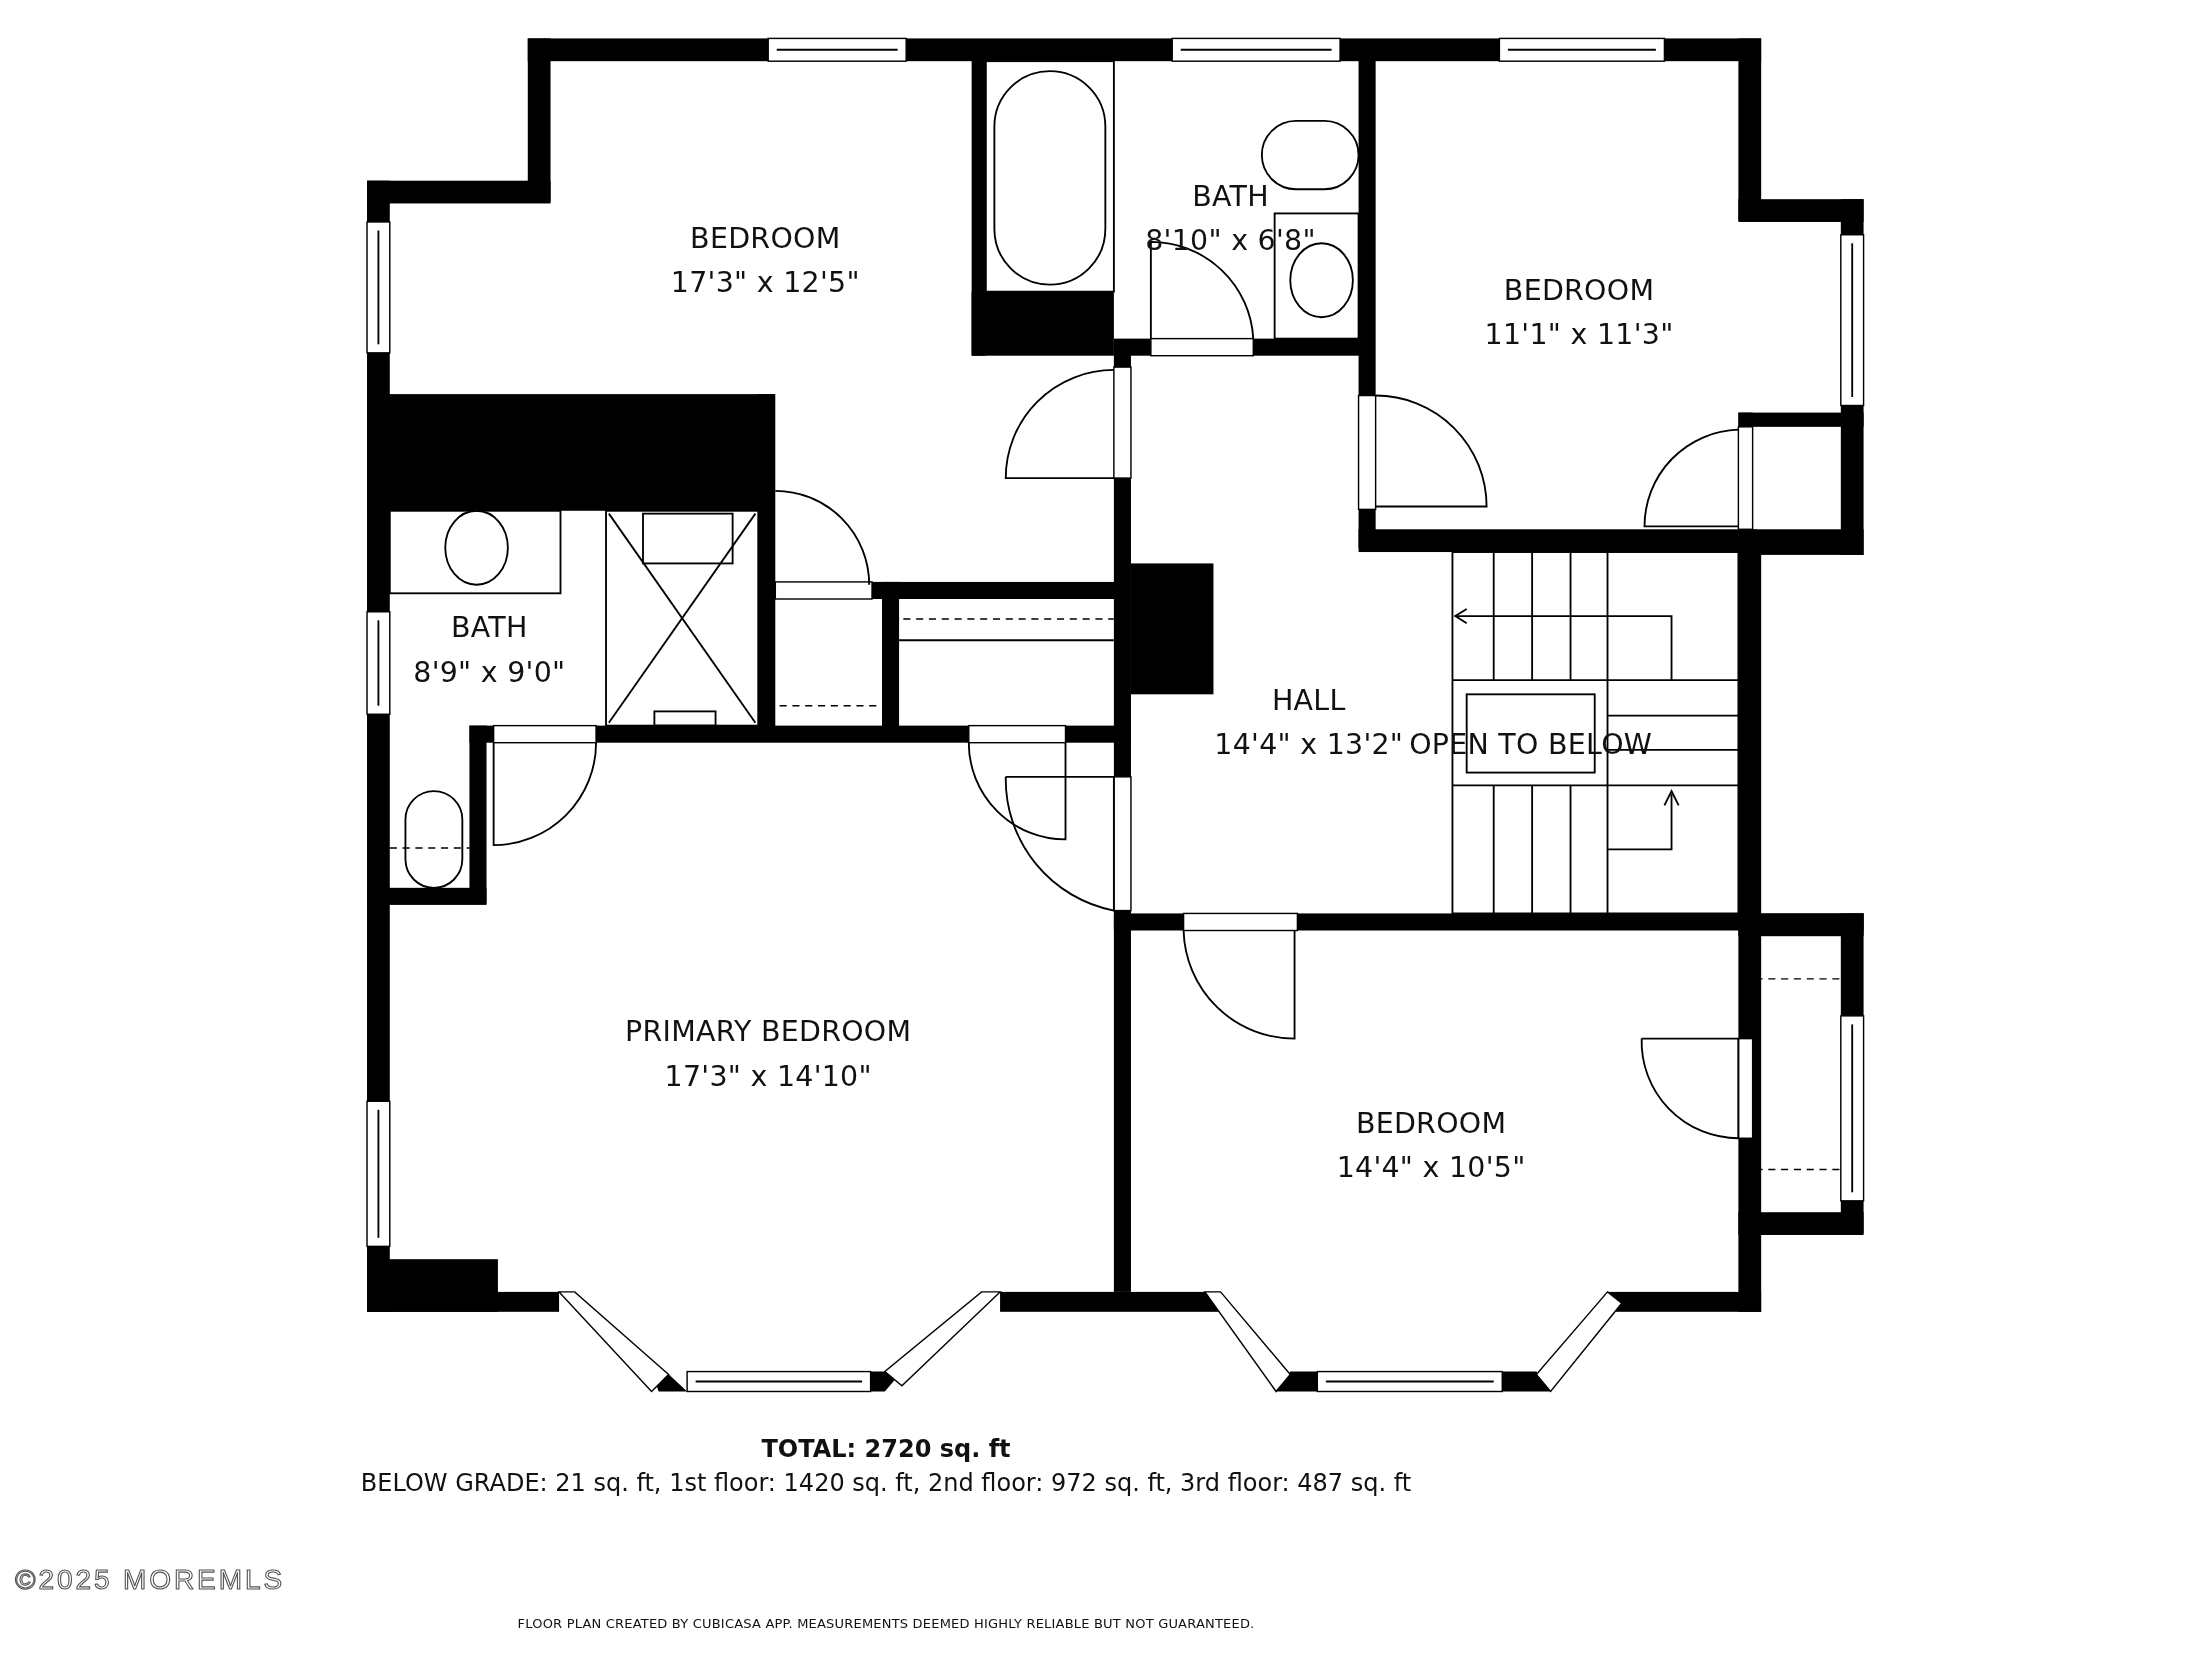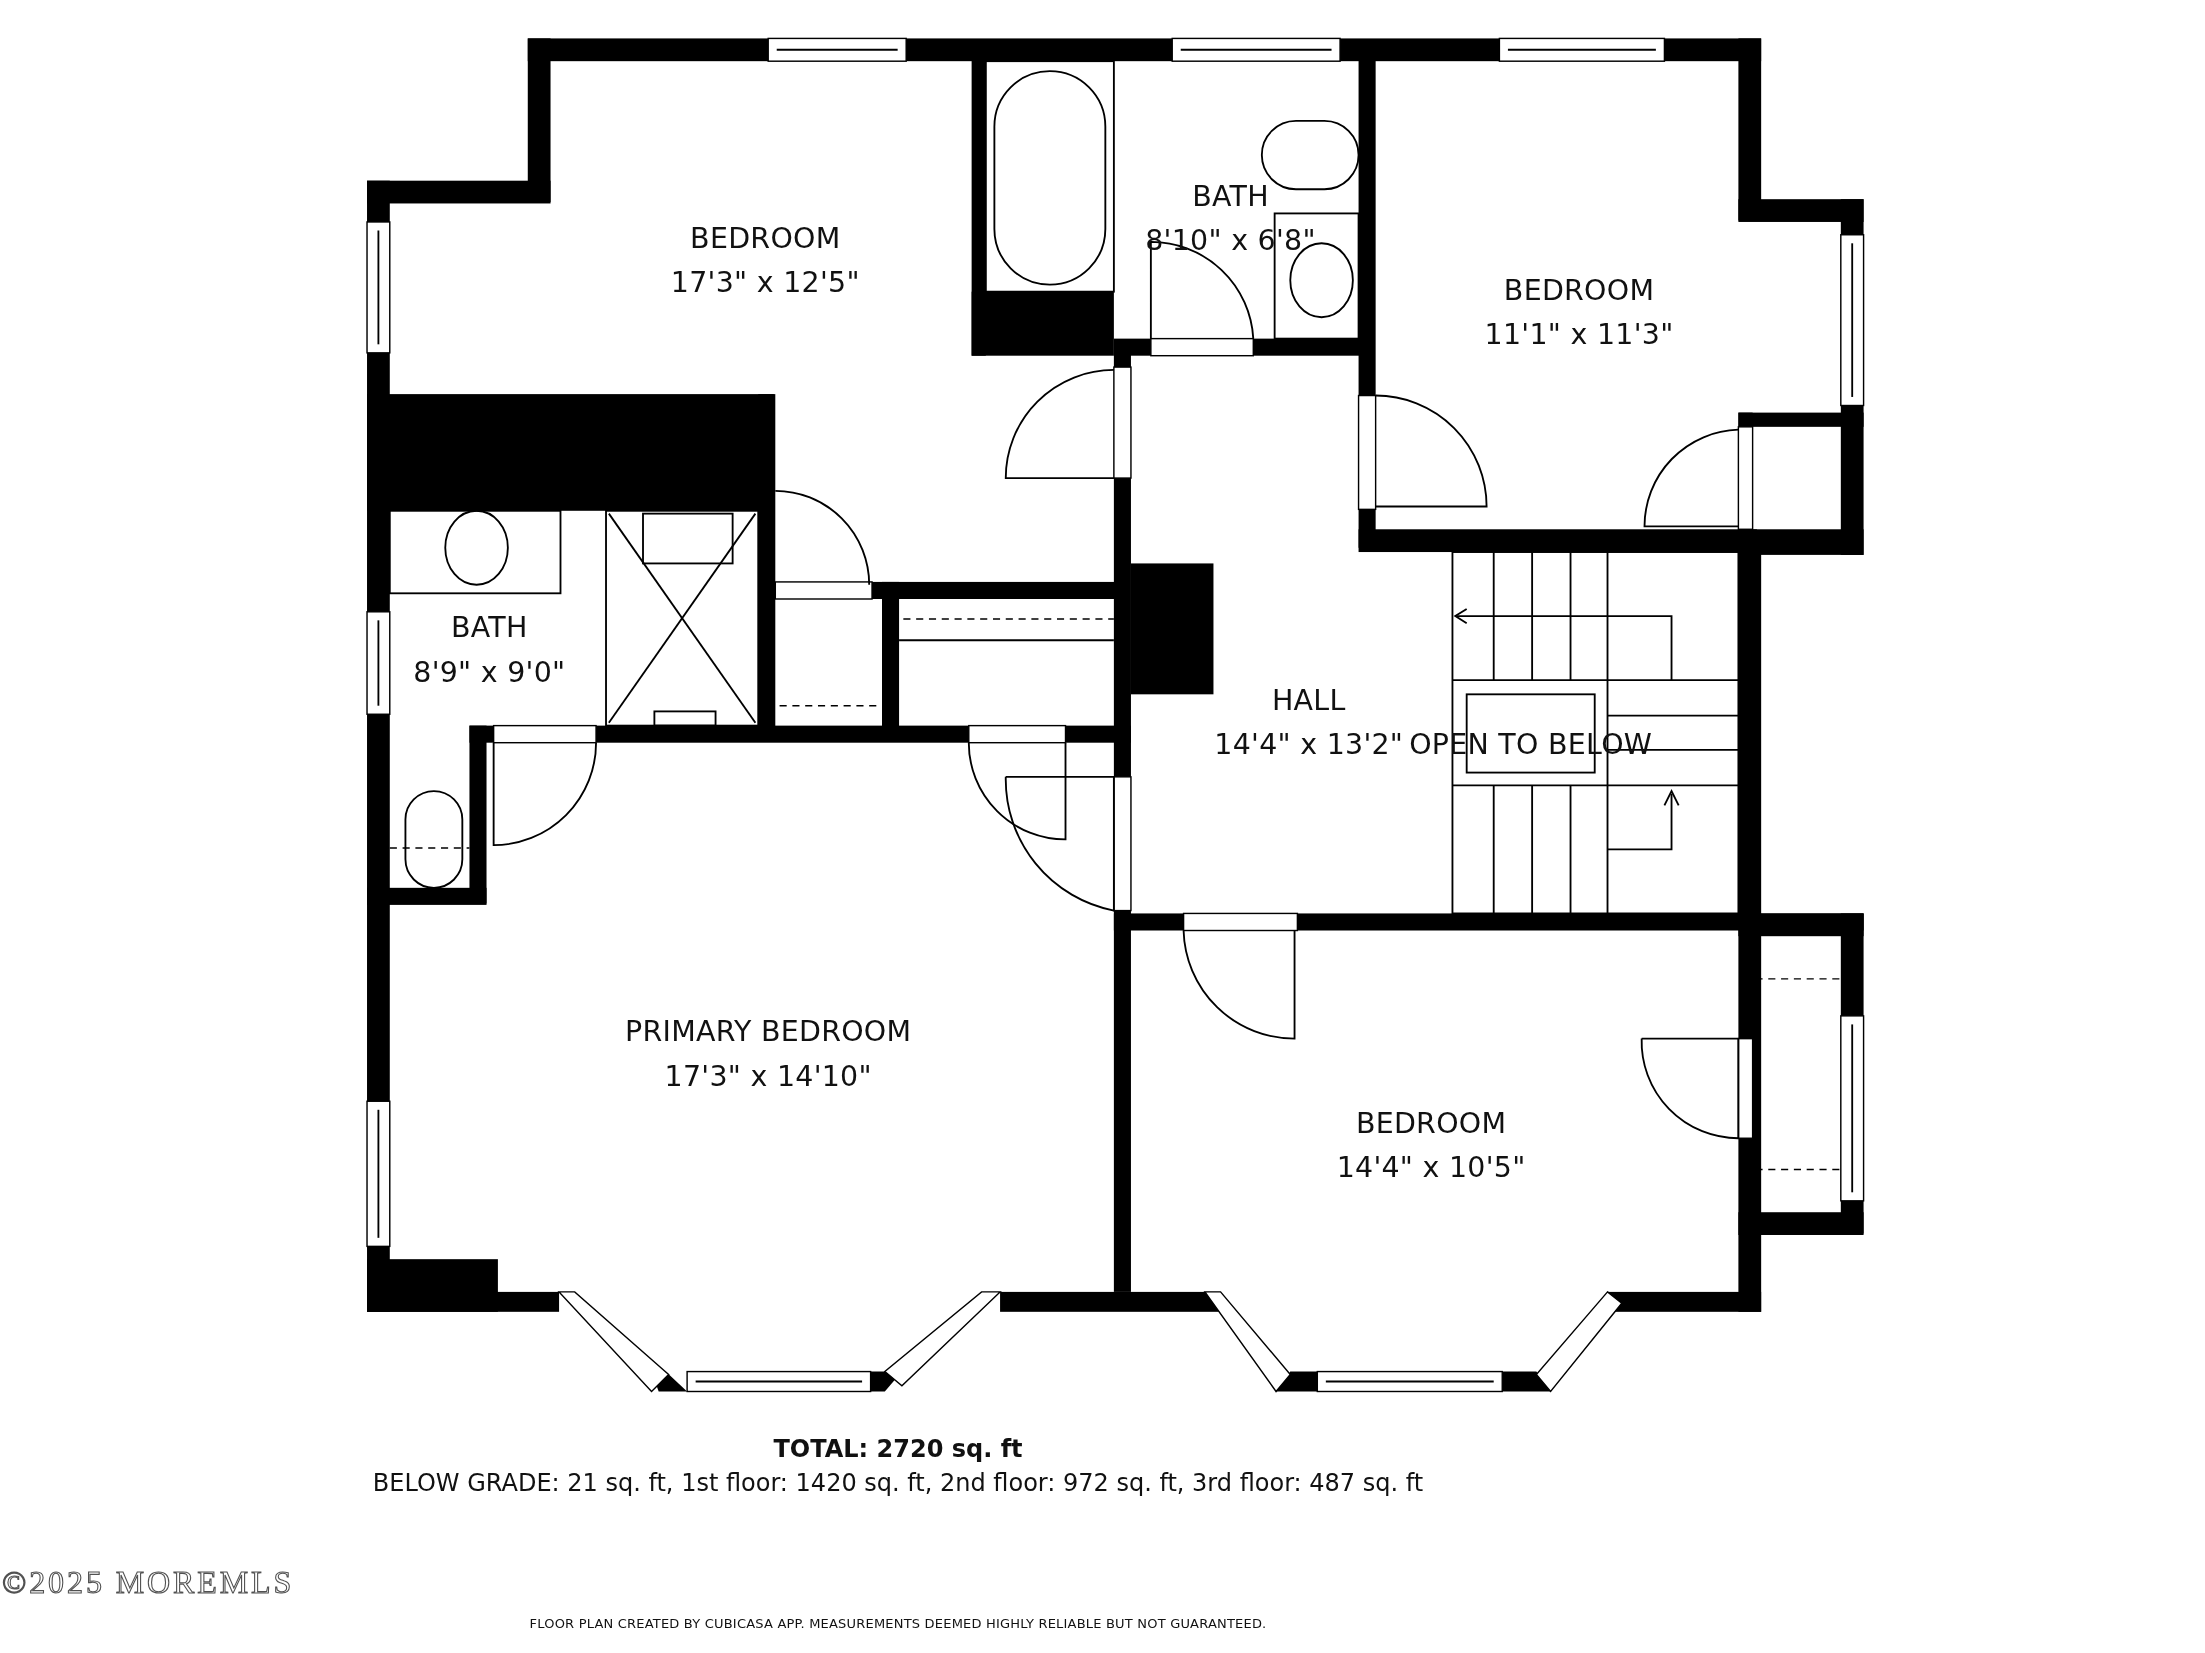--- a/index.html
+++ b/index.html
@@ -3,26 +3,26 @@
 <meta charset="utf-8">
 <style>
   html, body { margin: 0; padding: 0; background: #ffffff; }
   body { width: 2205px; height: 1654px; position: relative; overflow: hidden; font-family: "Liberation Sans", "DejaVu Sans", sans-serif; }
   #plan { position: absolute; left: 0; top: 0; width: 2205px; height: 1654px; }
   .wall { fill: #000; }
   .win { fill: #fff; stroke: #000; stroke-width: 1; }
   .thin { fill: none; stroke: #000; stroke-width: 1.3; }
   .dash { fill: none; stroke: #000; stroke-width: 1; stroke-dasharray: 5 4; }
   .lbl { font-family: "DejaVu Sans", sans-serif; font-size: 20px; fill: #111; text-anchor: middle; letter-spacing: 0.2px; }
-  .footer { position: absolute; left: 16px; width: 1764px; text-align: center; color: #111; font-family: "DejaVu Sans", sans-serif; }
+  .footer { position: absolute; left: 4px; width: 1764px; text-align: center; color: #111; font-family: "DejaVu Sans", sans-serif; }
   #f-total { top: 1435px; font-size: 24px; font-weight: bold; }
   .f-line { font-size: 24px; line-height: 32px; }
   #f-lines { top: 1467px; }
   #f-disclaimer { top: 1616px; font-size: 13px; letter-spacing: 0.2px; }
-  #watermark { position: absolute; left: 2px; top: 1564px; font-family: Liberation Serif, serif; font-size: 32px; font-weight: 300; color: transparent; -webkit-text-stroke: 1.1px #333; letter-spacing: 2.9px; opacity: 0.85; }
+  #watermark { position: absolute; left: 15px; top: 1564px; font-family: Liberation Sans, sans-serif; font-size: 28px; font-weight: 300; color: transparent; -webkit-text-stroke: 1.1px #333; letter-spacing: 2.9px; opacity: 0.85; }
 </style>
 </head>
 <body>
 
 <svg id="plan" viewBox="0 0 1550 1162.5" preserveAspectRatio="none" xmlns="http://www.w3.org/2000/svg">
 
   <g>
 
     <rect class="wall" x="371" y="27" width="867" height="16"></rect>
 

